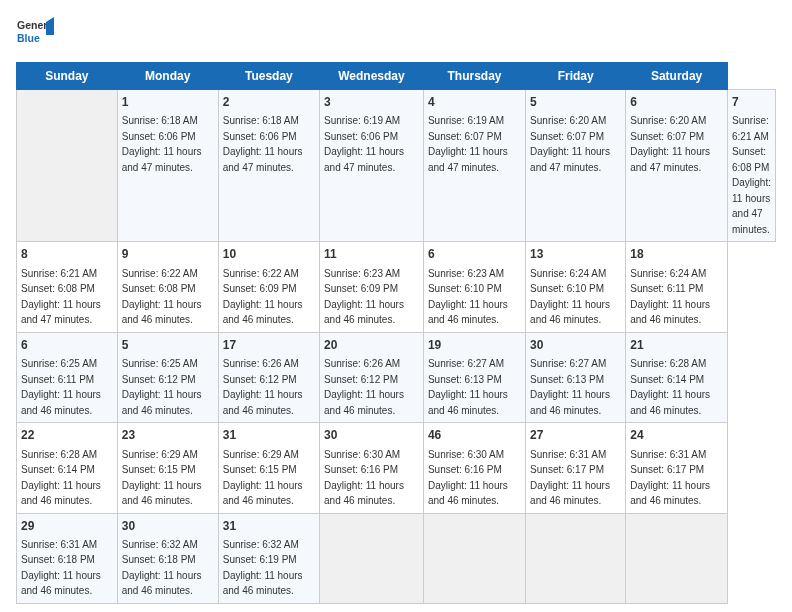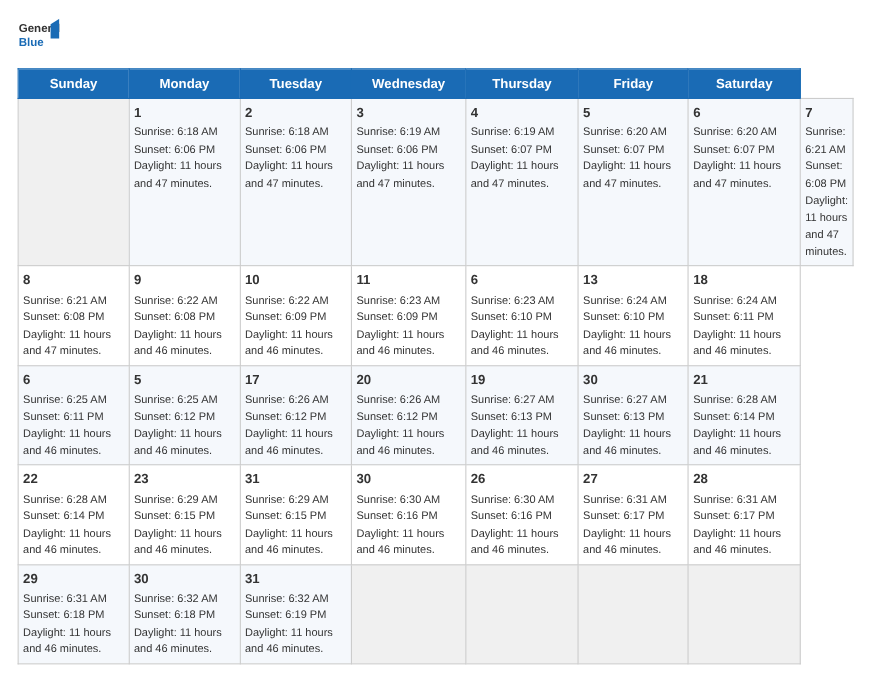--- a/index.html
+++ b/index.html
@@ -134,23 +134,23 @@
         <td><span class="day-num">20</span><span class="day-info">Sunrise: 6:26 AM<br>Sunset: 6:12 PM<br>Daylight: 11 hours and 46 minutes.</span></td>
         <td><span class="day-num">19</span><span class="day-info">Sunrise: 6:27 AM<br>Sunset: 6:13 PM<br>Daylight: 11 hours and 46 minutes.</span></td>
         <td><span class="day-num">30</span><span class="day-info">Sunrise: 6:27 AM<br>Sunset: 6:13 PM<br>Daylight: 11 hours and 46 minutes.</span></td>
         <td><span class="day-num">21</span><span class="day-info">Sunrise: 6:28 AM<br>Sunset: 6:14 PM<br>Daylight: 11 hours and 46 minutes.</span></td>
       </tr>
       <tr>
         <td><span class="day-num">22</span><span class="day-info">Sunrise: 6:28 AM<br>Sunset: 6:14 PM<br>Daylight: 11 hours and 46 minutes.</span></td>
         <td><span class="day-num">23</span><span class="day-info">Sunrise: 6:29 AM<br>Sunset: 6:15 PM<br>Daylight: 11 hours and 46 minutes.</span></td>
         <td><span class="day-num">31</span><span class="day-info">Sunrise: 6:29 AM<br>Sunset: 6:15 PM<br>Daylight: 11 hours and 46 minutes.</span></td>
         <td><span class="day-num">30</span><span class="day-info">Sunrise: 6:30 AM<br>Sunset: 6:16 PM<br>Daylight: 11 hours and 46 minutes.</span></td>
-        <td><span class="day-num">26</span><span class="day-info">Sunrise: 6:30 AM<br>Sunset: 6:16 PM<br>Daylight: 11 hours and 46 minutes.</span></td>
+        <td><span class="day-num">46</span><span class="day-info">Sunrise: 6:30 AM<br>Sunset: 6:16 PM<br>Daylight: 11 hours and 46 minutes.</span></td>
         <td><span class="day-num">27</span><span class="day-info">Sunrise: 6:31 AM<br>Sunset: 6:17 PM<br>Daylight: 11 hours and 46 minutes.</span></td>
-        <td><span class="day-num">28</span><span class="day-info">Sunrise: 6:31 AM<br>Sunset: 6:17 PM<br>Daylight: 11 hours and 46 minutes.</span></td>
+        <td><span class="day-num">24</span><span class="day-info">Sunrise: 6:31 AM<br>Sunset: 6:17 PM<br>Daylight: 11 hours and 46 minutes.</span></td>
       </tr>
       <tr>
         <td><span class="day-num">29</span><span class="day-info">Sunrise: 6:31 AM<br>Sunset: 6:18 PM<br>Daylight: 11 hours and 46 minutes.</span></td>
         <td><span class="day-num">30</span><span class="day-info">Sunrise: 6:32 AM<br>Sunset: 6:18 PM<br>Daylight: 11 hours and 46 minutes.</span></td>
         <td><span class="day-num">31</span><span class="day-info">Sunrise: 6:32 AM<br>Sunset: 6:19 PM<br>Daylight: 11 hours and 46 minutes.</span></td>
         <td class="empty-cell"></td>
         <td class="empty-cell"></td>
         <td class="empty-cell"></td>
         <td class="empty-cell"></td>
       </tr>

